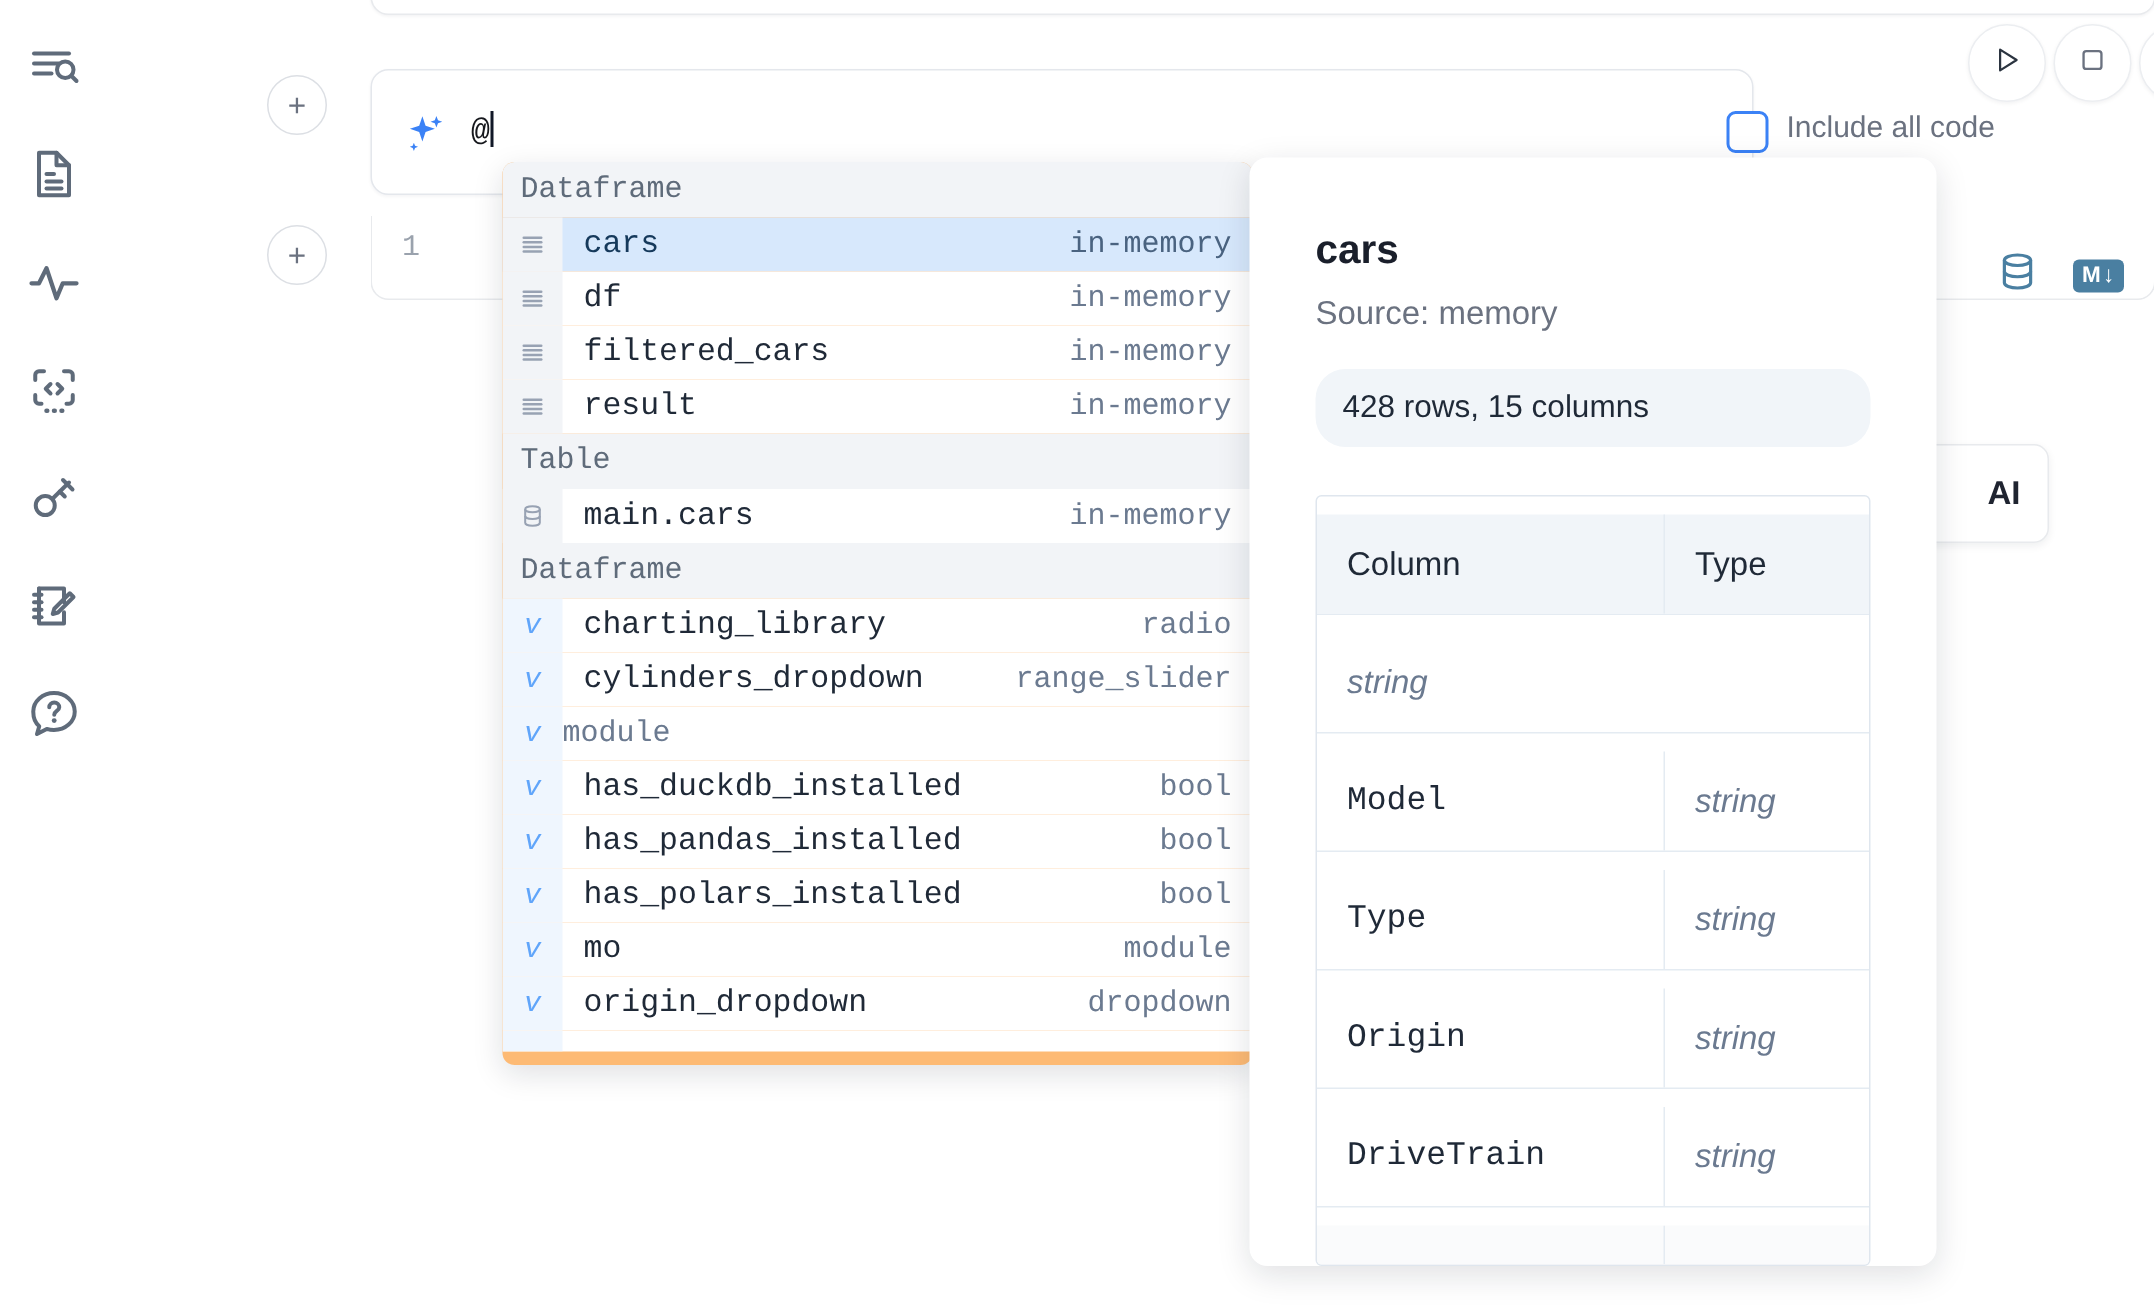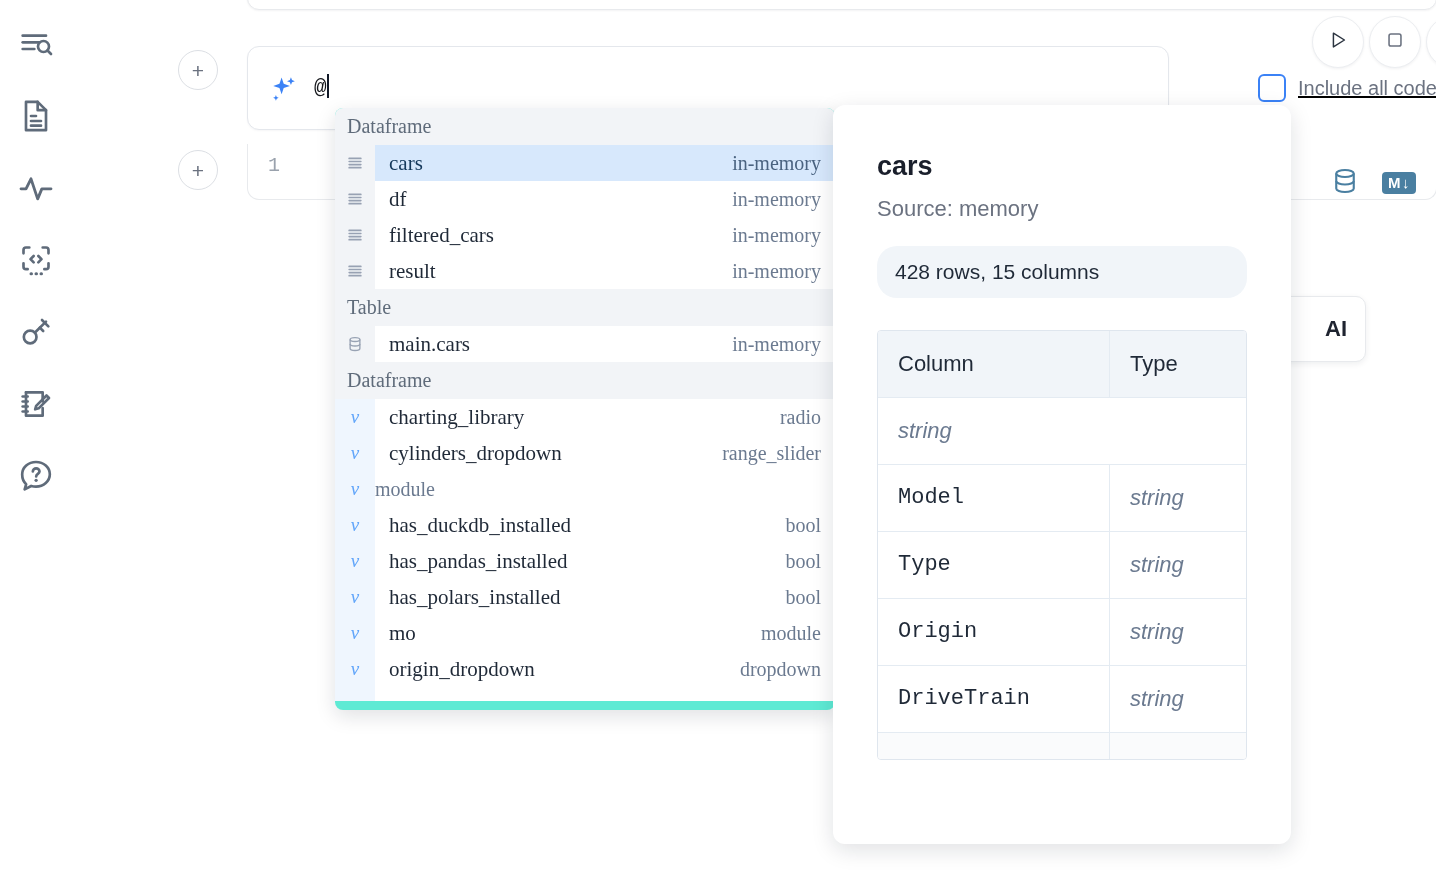--- a/index.html
+++ b/index.html
@@ -92,22 +92,22 @@
     display: flex; align-items: center; justify-content: center;
     box-shadow: 0 1px 3px rgba(16,24,40,0.06);
     cursor: pointer;
   }
   .btn-run  { left: 1312px; top: 16px; }
   .btn-stop { left: 1369px; top: 16px; }
   .btn-more { left: 1426px; top: 16px; }
 
   .include-row {
     position: absolute;
-    left: 1258px; top: 74px;
-    display: flex; align-items: center; gap: 12px; text-decoration: underline;
+    left: 1151px; top: 74px;
+    display: flex; gap: 12px;
   }
   .chk {
     width: 28px; height: 28px;
     border: 2px solid #3b82f6;
     border-radius: 6px;
     background: #ffffff;
     cursor: pointer;
     flex: 0 0 auto;
   }
   .include-label {
@@ -172,25 +172,25 @@
     padding-right: 18px;
     font-size: 22px; font-weight: bold;
     color: #1f2430;
   }
 
   
   .dropdown {
     position: absolute;
     left: 335px; top: 108px;
     width: 500px; height: 602px;
-    background: #5eead4;
+    background: #fdba74;
     border-radius: 8px;
     box-shadow: 0 6px 20px rgba(16,24,40,0.13);
     overflow: hidden;
-    font-family: Liberation Serif, serif;
+    font-family: Liberation Mono, monospace;
   }
   .dd-group {
     background: #f2f4f7;
     color: #5f6b7a;
     font-size: 20px;
     padding: 6px 0 7px 12px;
     height: 37px;
     display: flex; align-items: center;
   }
   .dd-row {
@@ -257,21 +257,21 @@
     font-size: 21px;
     color: #1f2937;
     margin-bottom: 32px;
   }
   .pv-table {
     border: 1px solid #dfe6ee;
     border-radius: 4px;
     overflow: hidden;
     width: 100%;
   }
-  .pv-tr { display: flex; border-bottom: 1px solid #e4ebf2; }
+  .pv-tr { display: flex; border-bottom: 1px solid #e4ebf2; margin-top: 12px; }
   .pv-tr:last-child { border-bottom: none; }
   .pv-th, .pv-td {
     padding: 20px 0 20px 20px;
     font-size: 22px;
   }
   .pv-th { background: #f1f5f9; color: #1f2937; font-family:"Liberation Sans", sans-serif; }
   .pv-c0 { flex: 0 0 232px; border-right: 1px solid #e4ebf2; }
   .pv-c1 { flex: 1 1 auto; }
   .pv-td.col { font-family: "Liberation Mono", monospace; color: #1f2937; }
   .pv-td.typ { font-family: "Liberation Sans", sans-serif; color: #6b7a90; font-style: italic; }

